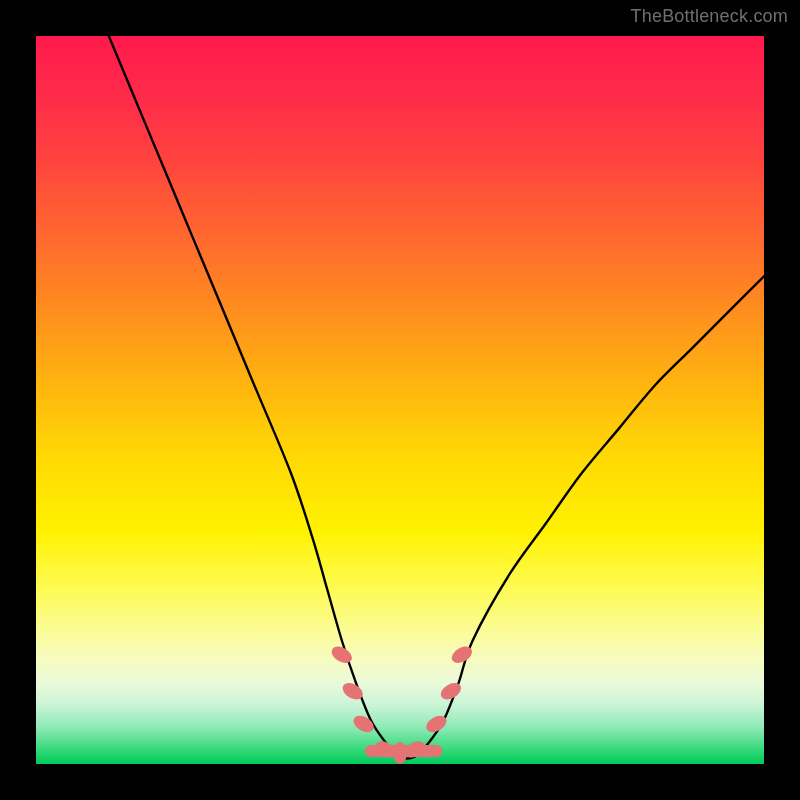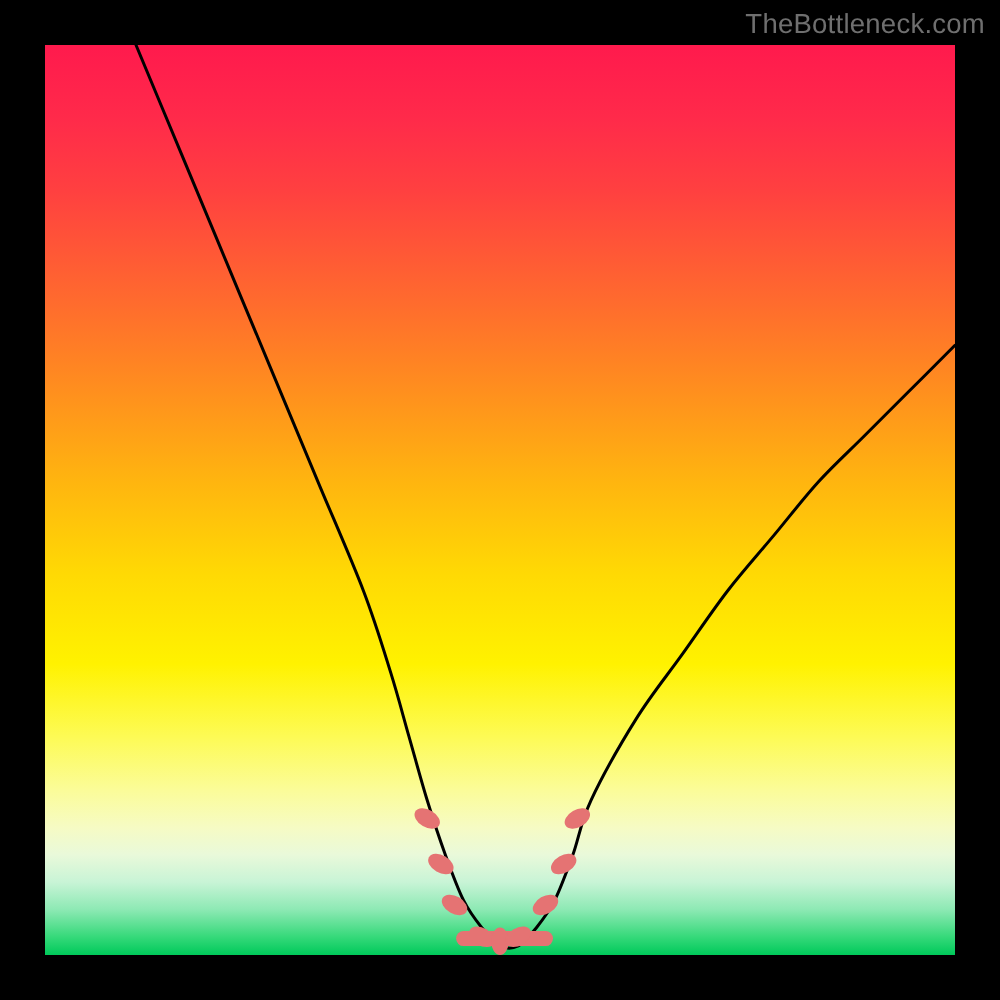--- a/index.html
+++ b/index.html
@@ -42,21 +42,21 @@
       #8de9b4 95%,
       #36d97a 98%,
       #00c95a 100%
     );
   }
   .watermark {
     position: absolute;
     top: 6px;
     right: 12px;
     color: #6f6f6f;
-    font-size: 22px;
+    font-size: 18px;
     font-weight: 500;
     letter-spacing: 0.2px;
     user-select: none;
   }
   svg.curve {
     position: absolute;
     left: 0;
     top: 0;
     width: 728px;
     height: 728px;

